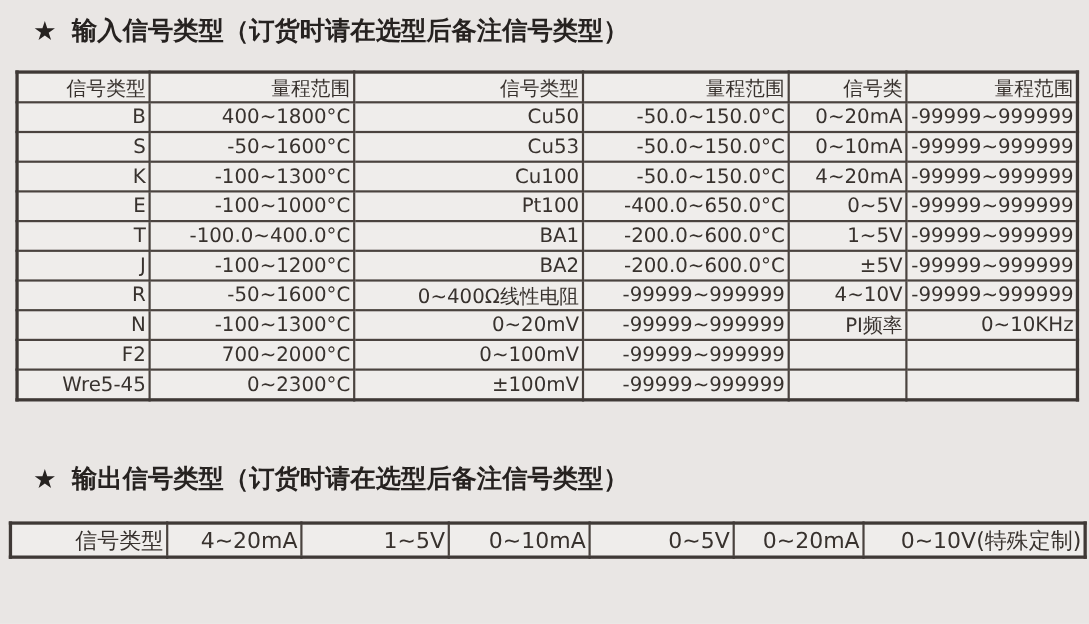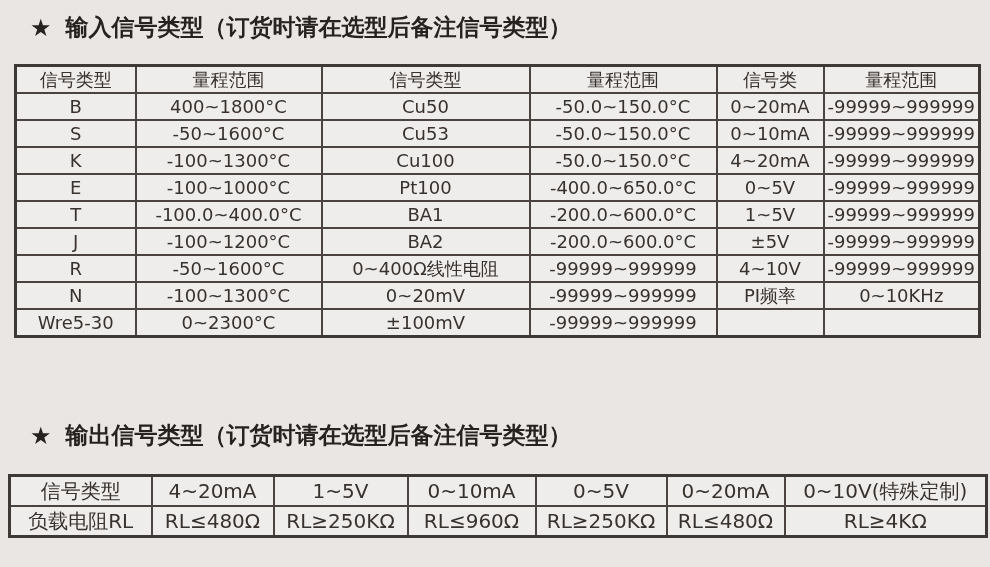--- a/index.html
+++ b/index.html
@@ -22,21 +22,21 @@
     white-space: nowrap;
   }
   #heading-input  { left: 30px; top: 12px; }
   #heading-output { left: 30px; top: 420px; }
   .star { font-size: 24px; line-height: 1; }
   table {
     position: absolute;
     border-collapse: collapse;
     table-layout: fixed;
     background: #efedeb;
-    text-align: center;
+    text-align: right;
   }
   th, td {
     border: 2px solid #4a433f;
     font-weight: normal;
     padding: 0 2px;
     overflow: hidden;
     white-space: nowrap;
   }
   #input-table  { left: 14px; top: 64px;  border: 3px solid #3f3936; font-size: 18px; }
   #input-table th, #input-table td { height: 25px; }
@@ -129,21 +129,29 @@
       </tr>
       <tr>
         <td>N</td>
         <td>-100~1300°C</td>
         <td>0~20mV</td>
         <td>-99999~999999</td>
         <td>PI频率</td>
         <td>0~10KHz</td>
       </tr>
       <tr>
-        <td>Wre5-30</td>
+        <td>F2</td>
+        <td>700~2000°C</td>
+        <td>0~100mV</td>
+        <td>-99999~999999</td>
+        <td></td>
+        <td></td>
+      </tr>
+      <tr>
+        <td>Wre5-45</td>
         <td>0~2300°C</td>
         <td>±100mV</td>
         <td>-99999~999999</td>
         <td></td>
         <td></td>
       </tr>
     </tbody>
   </table>
 
 <div class="heading" id="heading-output">
@@ -164,23 +172,14 @@
     <tbody>
       <tr>
         <td>信号类型</td>
         <td>4~20mA</td>
         <td>1~5V</td>
         <td>0~10mA</td>
         <td>0~5V</td>
         <td>0~20mA</td>
         <td>0~10V(特殊定制)</td>
       </tr>
-      <tr>
-        <td>负载电阻RL</td>
-        <td>RL≤480Ω</td>
-        <td>RL≥250KΩ</td>
-        <td>RL≤960Ω</td>
-        <td>RL≥250KΩ</td>
-        <td>RL≤480Ω</td>
-        <td>RL≥4KΩ</td>
-      </tr>
     </tbody>
   </table>
 
 </body></html>

